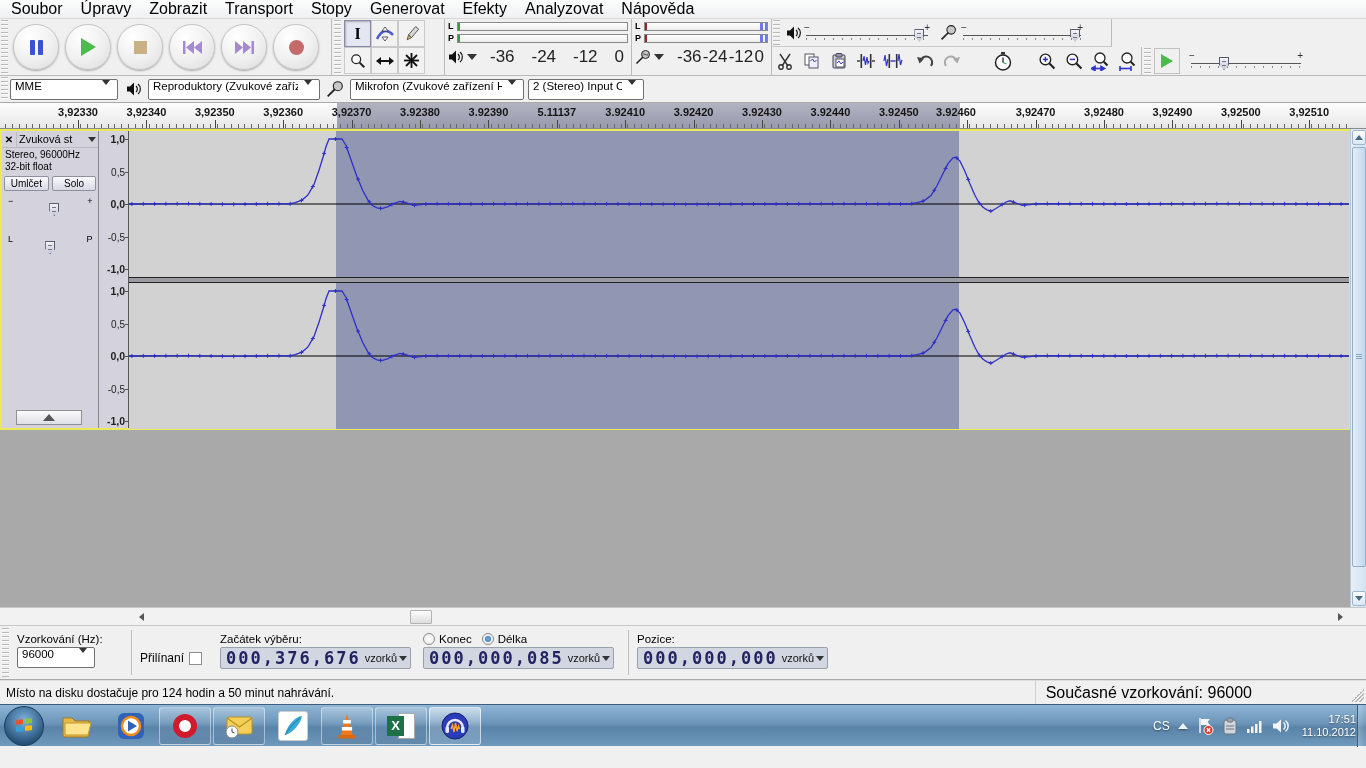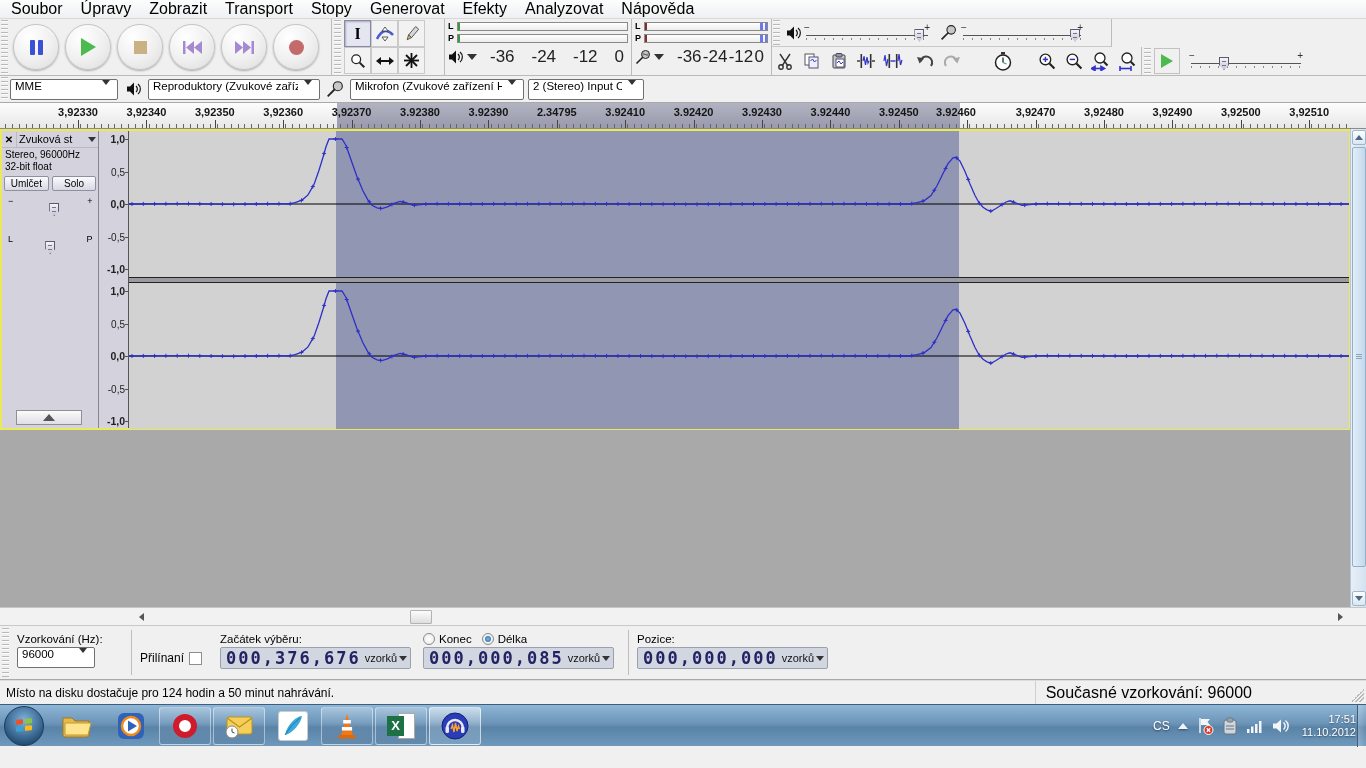--- a/index.html
+++ b/index.html
@@ -713,21 +713,21 @@
       <span class="r-label" style="left: 214.8px;">3,92350</span>
       <div class="r-tick major" style="left: 214.8px;"></div>
       <span class="r-label" style="left: 283.2px;">3,92360</span>
       <div class="r-tick major" style="left: 283.2px;"></div>
       <span class="r-label" style="left: 351.6px;">3,92370</span>
       <div class="r-tick major" style="left: 351.6px;"></div>
       <span class="r-label" style="left: 420px;">3.92380</span>
       <div class="r-tick major" style="left: 420px;"></div>
       <span class="r-label" style="left: 488.4px;">3.92390</span>
       <div class="r-tick major" style="left: 488.4px;"></div>
-      <span class="r-label" style="left: 556.8px;">2.34795</span>
+      <span class="r-label" style="left: 556.8px;">5.11137</span>
       <div class="r-tick major" style="left: 556.8px;"></div>
       <span class="r-label" style="left: 625.2px;">3.92410</span>
       <div class="r-tick major" style="left: 625.2px;"></div>
       <span class="r-label" style="left: 693.6px;">3.92420</span>
       <div class="r-tick major" style="left: 693.6px;"></div>
       <span class="r-label" style="left: 762px;">3.92430</span>
       <div class="r-tick major" style="left: 762px;"></div>
       <span class="r-label" style="left: 830.4px;">3.92440</span>
       <div class="r-tick major" style="left: 830.4px;"></div>
       <span class="r-label" style="left: 898.8px;">3.92450</span>

